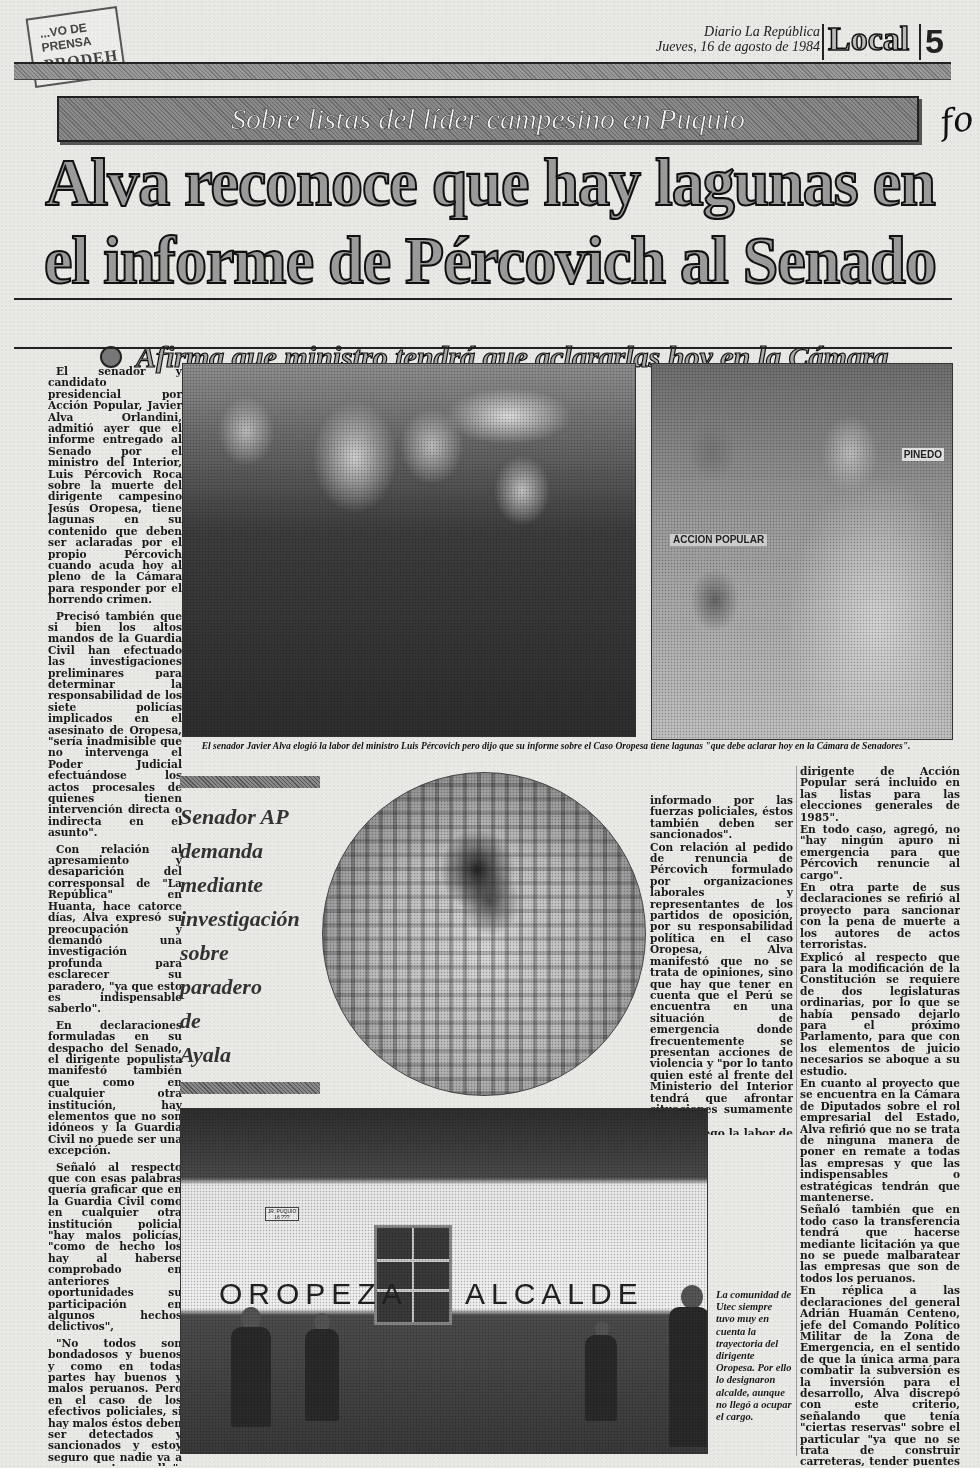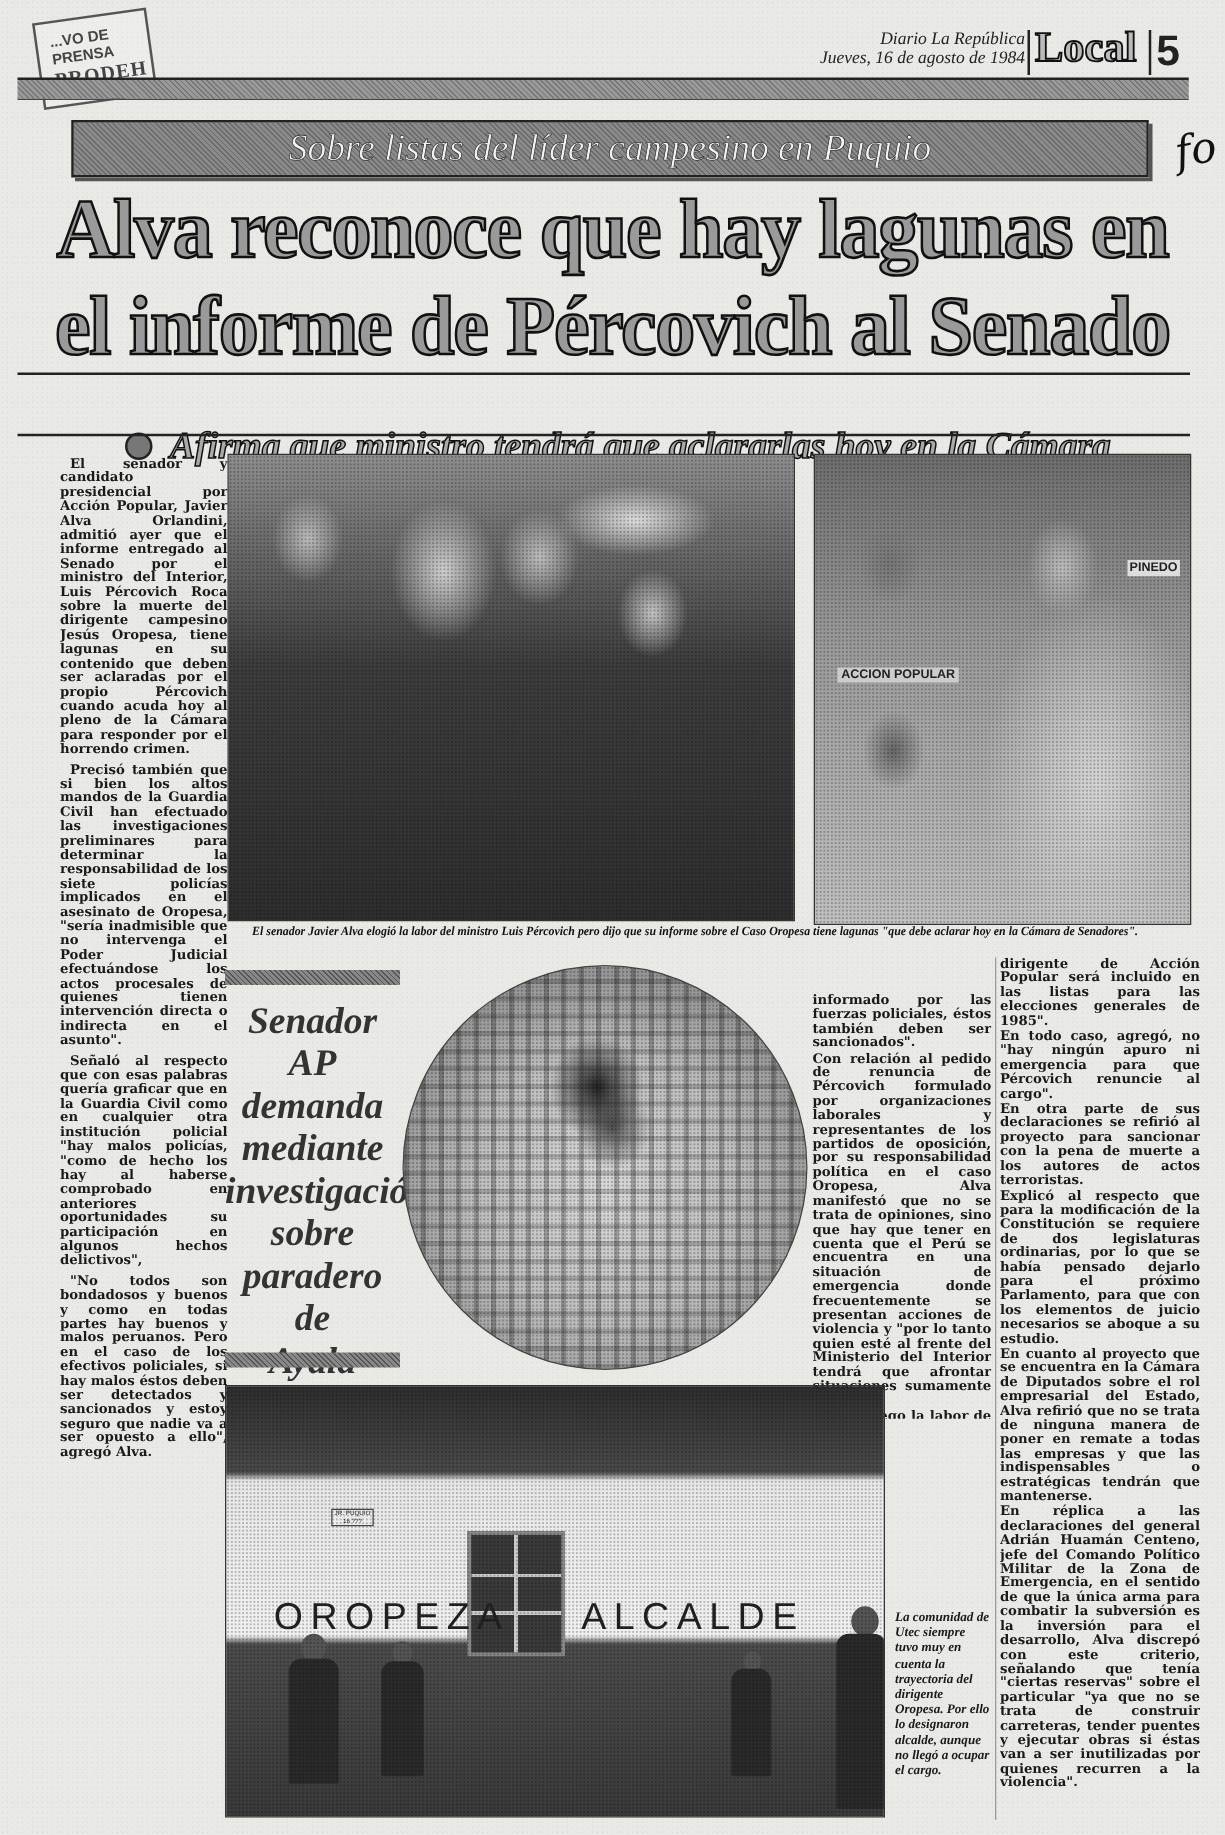--- a/index.html
+++ b/index.html
@@ -131,23 +131,23 @@
     transform: scaleX(0.95); transform-origin: left;
   }
   .sidebar-box {
     position: absolute; left: 180px; top: 776px; width: 140px; height: 320px;
   }
   .sidebar-box .bar {
     position: absolute; left: 0; width: 140px; height: 12px;
     background: repeating-linear-gradient(45deg, #555 0 1px, #888 1px 3px);
   }
   .sidebar-text {
-    position: absolute; left: 0; top: 24px; width: 140px; text-align: center;
+    position: absolute; left: 0; top: 24px; width: 140px; text-align: left;
     font-family: "Liberation Serif", serif; font-style: italic; font-weight: bold;
-    font-size: 30px; line-height: 34px; color: #333;
+    font-size: 22px; line-height: 34px; color: #333;
   }
   .round-photo {
     position: absolute; left: 322px; top: 772px; width: 324px; height: 324px;
     border-radius: 50%; overflow: hidden; border: 1px solid #444;
     background:
       radial-gradient(ellipse 50px 55px at 48% 30%, #222, transparent 75%),
       radial-gradient(ellipse 40px 45px at 52% 40%, #555, transparent 75%),
       repeating-linear-gradient(90deg, rgba(0,0,0,0.25) 0 4px, transparent 4px 14px),
       repeating-linear-gradient(0deg, rgba(0,0,0,0.18) 0 4px, transparent 4px 14px),
       radial-gradient(circle at 50% 55%, #d8d8d8 0%, #bdbdbd 45%, #6e6e6e 100%);
@@ -219,20 +219,22 @@
 <div class="rule" style="top:298px"></div>
 <div class="subhead">
   <span class="bullet-dot"></span>
   <span>Afirma que ministro tendrá que aclararlas hoy en la Cámara</span>
 </div>
 <div class="rule" style="top:347px"></div>
 
 <div class="col col1">
   <p>El senador y candidato presidencial por Acción Popular, Javier Alva Orlandini, admitió ayer que el informe entregado al Senado por el ministro del Interior, Luis Pércovich Roca sobre la muerte del dirigente campesino Jesús Oropesa, tiene lagunas en su contenido que deben ser aclaradas por el propio Pércovich cuando acuda hoy al pleno de la Cámara para responder por el horrendo crimen.</p>
   <p>Precisó también que si bien los altos mandos de la Guardia Civil han efectuado las investigaciones preliminares para determinar la responsabilidad de los siete policías implicados en el asesinato de Oropesa, "sería inadmisible que no intervenga el Poder Judicial efectuándose los actos procesales de quienes tienen intervención directa o indirecta en el asunto".</p>
+  <p>Con relación al apresamiento y desaparición del corresponsal de "La República" en Huanta, hace catorce días, Alva expresó su preocupación y demandó una investigación profunda para esclarecer su paradero, "ya que esto es indispensable saberlo".</p>
+  <p>En declaraciones formuladas en su despacho del Senado, el dirigente populista manifestó también que como en cualquier otra institución, hay elementos que no son idóneos y la Guardia Civil no puede ser una excepción.</p>
   <p>Señaló al respecto que con esas palabras quería graficar que en la Guardia Civil como en cualquier otra institución policial "hay malos policías, "como de hecho los hay al haberse comprobado en anteriores oportunidades su participación en algunos hechos delictivos",</p>
   <p>"No todos son bondadosos y buenos y como en todas partes hay buenos y malos peruanos. Pero en el caso de los efectivos policiales, si hay malos éstos deben ser detectados y sancionados y estoy seguro que nadie va a ser opuesto a ello", agregó Alva.</p>
 
 </div>
 
 <div class="photo photo1">
   <div class="halftone"></div>
 </div>
 
 <div class="photo photo2">
@@ -270,20 +272,21 @@
 </div>
 
 <div class="col-divider" style="left:796px; top:766px; height:690px;"></div>
 
 <div class="col col4 col-narrow">
   <p>dirigente de Acción Popular será incluido en las listas para las elecciones generales de 1985".</p>
   <p>En todo caso, agregó, no "hay ningún apuro ni emergencia para que Pércovich renuncie al cargo".</p>
   <p>En otra parte de sus declaraciones se refirió al proyecto para sancionar con la pena de muerte a los autores de actos terroristas.</p>
   <p>Explicó al respecto que para la modificación de la Constitución se requiere de dos legislaturas ordinarias, por lo que se había pensado dejarlo para el próximo Parlamento, para que con los elementos de juicio necesarios se aboque a su estudio.</p>
   <p>En cuanto al proyecto que se encuentra en la Cámara de Diputados sobre el rol empresarial del Estado, Alva refirió que no se trata de ninguna manera de poner en remate a todas las empresas y que las indispensables o estratégicas tendrán que mantenerse.</p>
+  <p>Señaló también que en todo caso la transferencia tendrá que hacerse mediante licitación ya que no se puede malbaratear las empresas que son de todos los peruanos.</p>
   <p>En réplica a las declaraciones del general Adrián Huamán Centeno, jefe del Comando Político Militar de la Zona de Emergencia, en el sentido de que la única arma para combatir la subversión es la inversión para el desarrollo, Alva discrepó con este criterio, señalando que tenía "ciertas reservas" sobre el particular "ya que no se trata de construir carreteras, tender puentes y ejecutar obras si éstas van a ser inutilizadas por quienes recurren a la violencia".</p>
 
 </div>
 
 <div class="photo photo3">
   <div class="sign">JR. PUQUIO 16 ???</div>
   <div class="window"></div>
   <div class="graffiti" style="left:38px">OROPEZA</div>
   <div class="graffiti" style="left:284px">ALCALDE</div>
   <div class="head" style="left:60px; top:198px; width:20px; height:22px;"></div>

